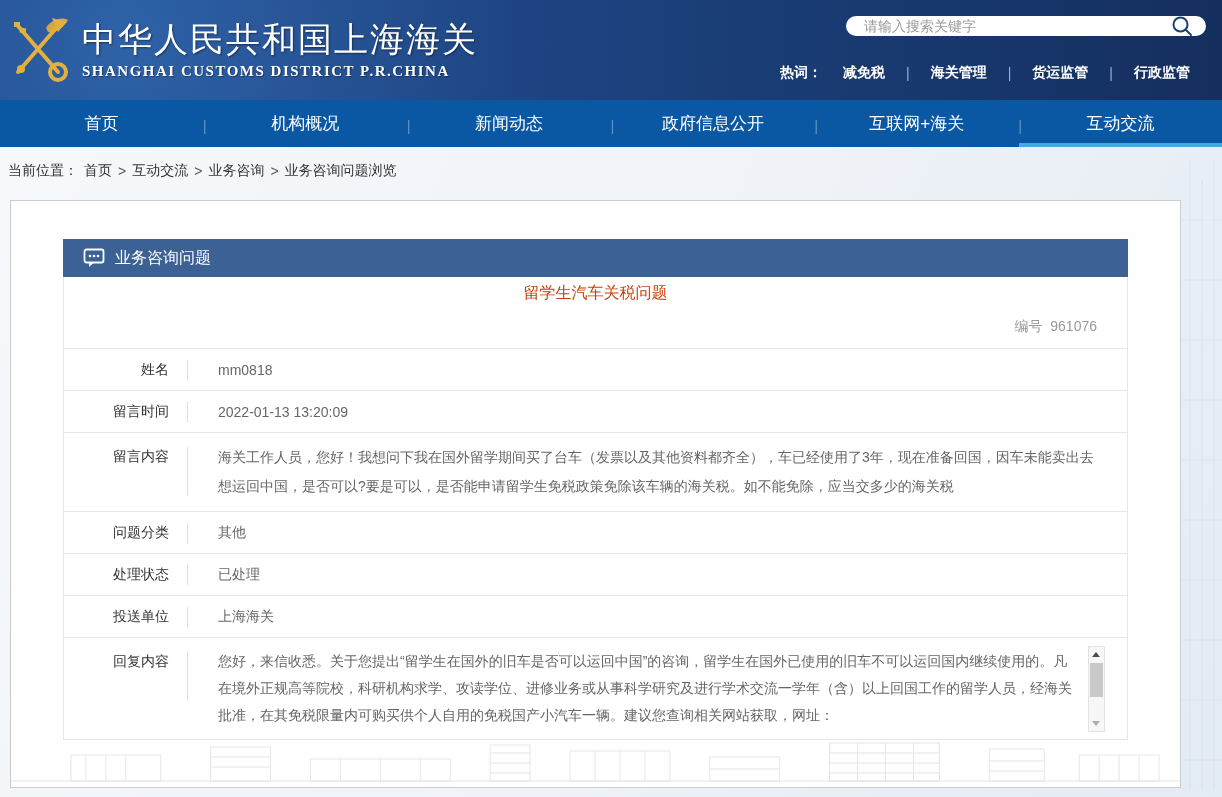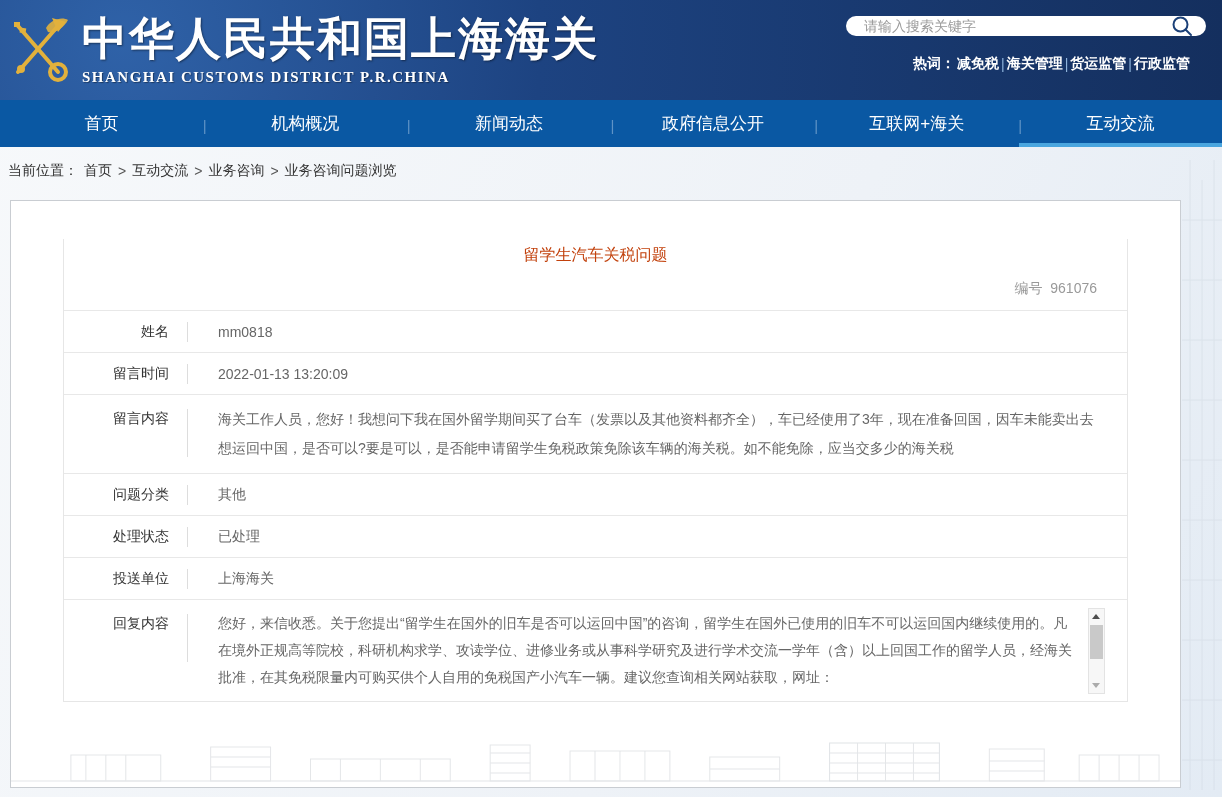--- a/index.html
+++ b/index.html
@@ -12,21 +12,21 @@
 
   
   .header {
     height:100px;
     background:radial-gradient(circle at 10% 40%, #2f62a8 0%, #1d4381 38%, #142f5e 100%);
     position:relative;
     display:flex; align-items:center;
   }
   .logo { width:62px; height:76px; margin:0 12px 0 8px; flex:0 0 auto; }
   .site-title-cn {
-    color:#fff; font-size:45px; font-weight:bold;
+    color:#fff; font-size:34px; font-weight:normal;
     font-family:"Liberation Serif","DejaVu Serif",serif;
     letter-spacing:2px; line-height:1.15; text-shadow:1px 1px 2px rgba(0,0,0,.45);
   }
   .site-title-en {
     color:#fff; font-size:15px; font-weight:bold;
     font-family:"Liberation Serif","DejaVu Serif",serif;
     letter-spacing:1.5px; margin-top:4px; text-shadow:1px 1px 1px rgba(0,0,0,.4);
   }
   .header-right { position:absolute; right:14px; top:16px; width:362px; }
   .search-box {
@@ -34,22 +34,22 @@
     display:flex; align-items:center; padding:0 12px 0 18px;
   }
   .search-input {
     flex:1; border:none; outline:none; font-size:14px; color:#333;
     font-family:inherit; background:transparent;
   }
   .search-input::placeholder { color:#9a9a9a; }
   .search-btn { width:24px; height:24px; border:none; background:transparent; cursor:pointer; padding:0; }
   .search-btn svg { display:block; }
   .hot-words {
-    margin-top:19px; text-align:right; color:#fff; font-size:14px;
-    display:flex; justify-content:flex-end; align-items:center; gap:2px;
+    margin-top:28px; text-align:right; color:#fff; font-size:14px;
+    display:flex; justify-content:flex-end; align-items:center; gap:21px;
     padding-right:18px; white-space:nowrap;
   }
   .hot-words a { color:#fff; text-decoration:none; font-weight:bold; cursor:pointer; }
   .hot-sep { color:#8fb4dc; font-weight:normal; }
   .hot-label { font-weight:bold; }
 
   
   .nav {
     height:47px; background:#0a58a3; display:flex; align-items:stretch;
   }
@@ -194,20 +194,30 @@
   <span class="crumb-sep">&gt;</span>
   <a>互动交流</a>
   <span class="crumb-sep">&gt;</span>
   <a>业务咨询</a>
   <span class="crumb-sep">&gt;</span>
   <a>业务咨询问题浏览</a>
 </div>
 
 <div class="card">
   <div class="panel">
+    <div class="panel-head">
+      <svg width="22" height="20" viewBox="0 0 22 20">
+        <rect x="1.5" y="1.5" width="19" height="13" rx="2" fill="none" stroke="#fff" stroke-width="1.8"></rect>
+        <path d="M6 14.5 L6 19 L11 14.5 Z" fill="#fff"></path>
+        <circle cx="7" cy="8" r="1.3" fill="#fff"></circle>
+        <circle cx="11" cy="8" r="1.3" fill="#fff"></circle>
+        <circle cx="15" cy="8" r="1.3" fill="#fff"></circle>
+      </svg>
+      <span>业务咨询问题</span>
+    </div>
 
     <div class="panel-body">
       <div class="q-title">留学生汽车关税问题</div>
       <div class="q-number">
         <span>编号</span>&nbsp;
         <span>961076</span>
       </div>
 
       <div class="row">
         <div class="row-label">姓名</div>

